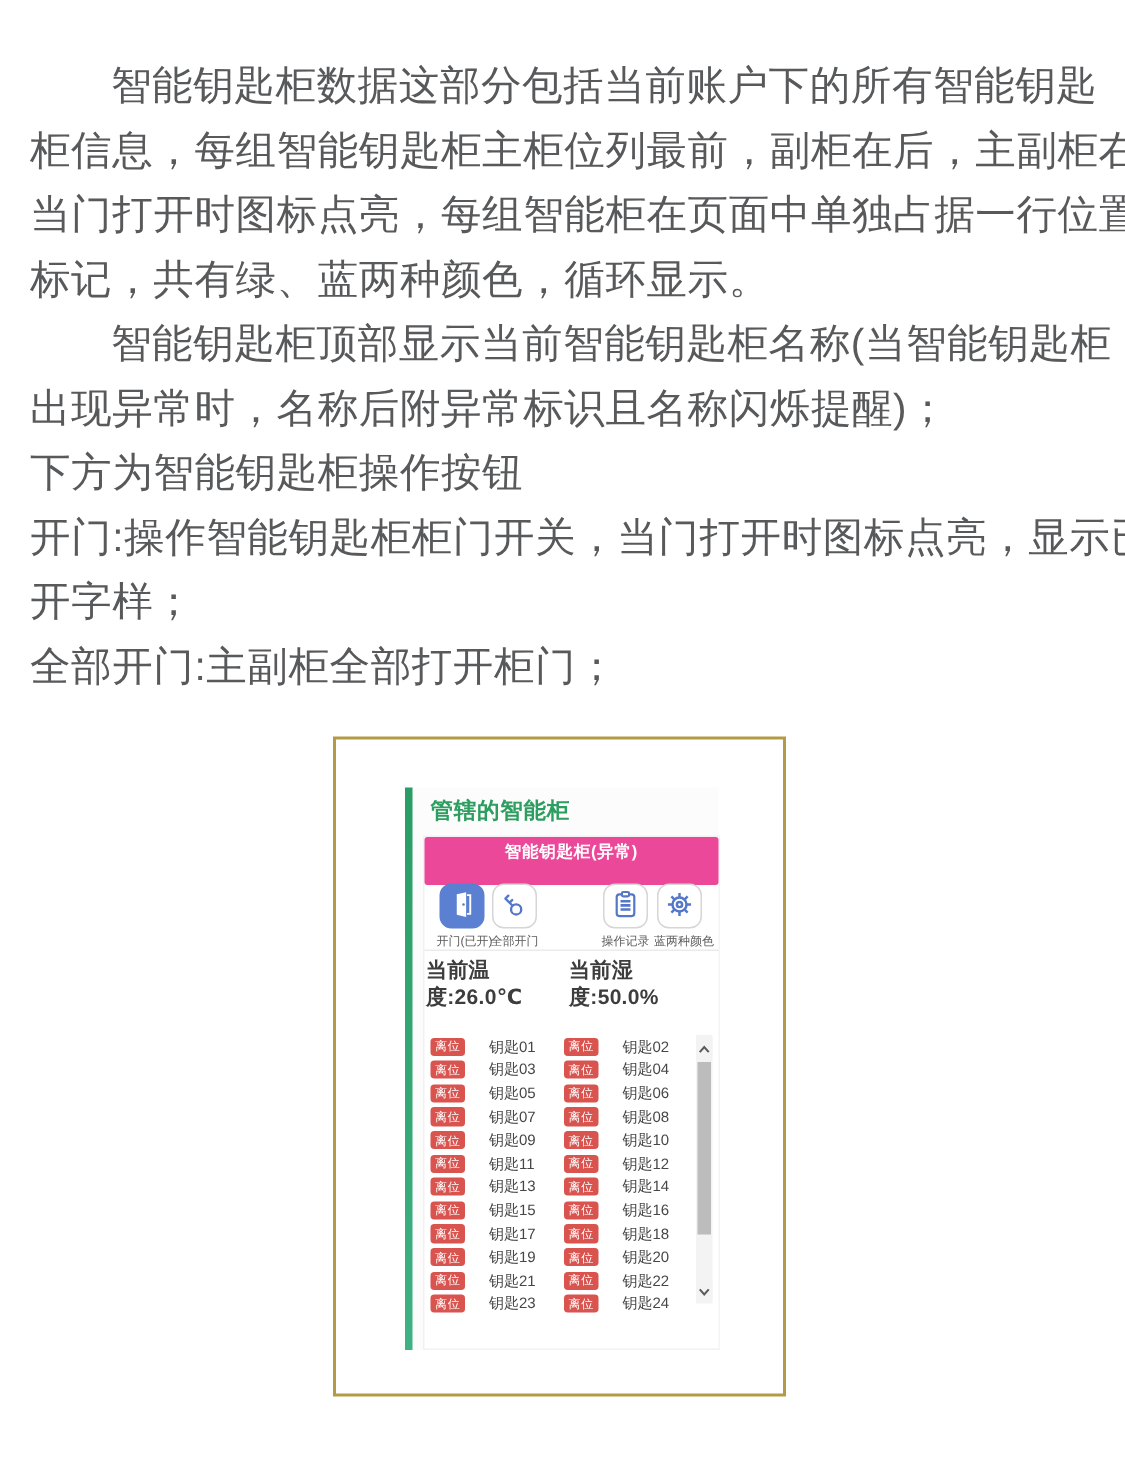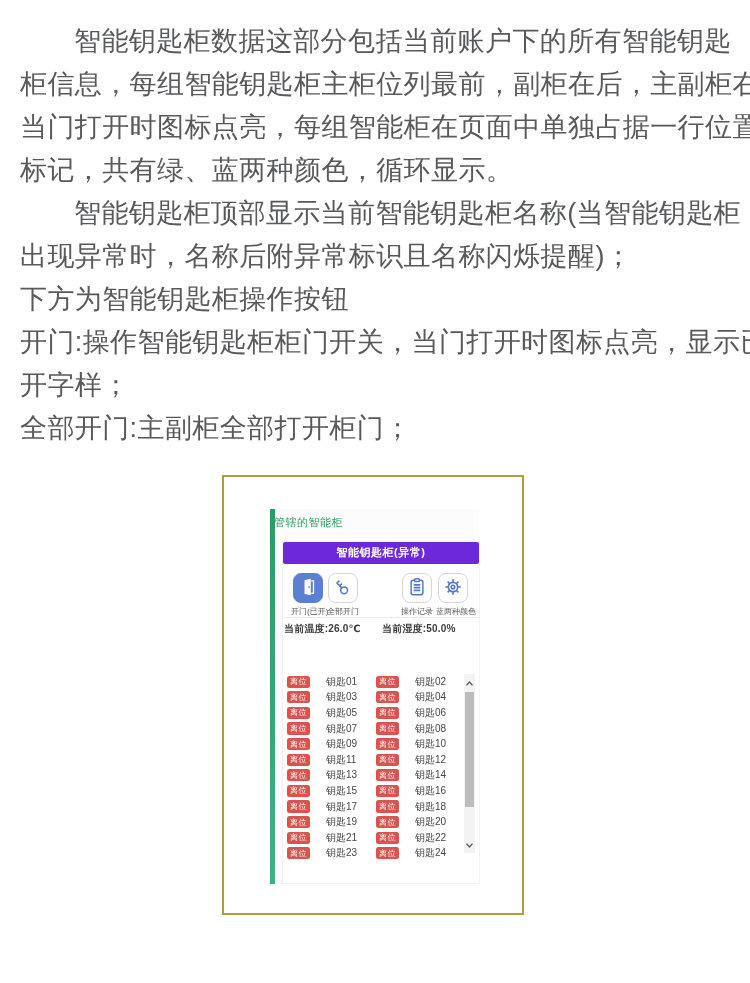--- a/index.html
+++ b/index.html
@@ -2,67 +2,67 @@
 <html><head>
 <meta charset="utf-8">
 <style>
   html,body{margin:0;padding:0;}
   body{
     width:750px;height:983px;background:#ffffff;overflow:hidden;
     font-family:"Liberation Sans","DejaVu Sans",sans-serif;
     -webkit-font-smoothing:antialiased;
   }
   
-  .doc{padding:20px 16px 0 20px;}
+  .doc{padding:36px 16px 0 20px;}
   .doc-line{
     font-size:27px;line-height:43px;color:#58595b;letter-spacing:0.4px;
     white-space:nowrap;font-weight:400;
   }
   .doc-line.indent{text-indent:54px;}
   
   .figure-frame{
     position:relative;margin:25px 0 0 222px;width:302px;height:440px;
     border:2px solid #b39b45;background:#ffffff;box-sizing:border-box;
   }
   .app{
     position:absolute;left:46px;top:32px;width:209px;height:375px;
     background:#fcfcfc;
   }
   .accent-strip{
     position:absolute;left:0;top:0;width:5px;height:100%;
     background:linear-gradient(180deg,#2a9d66,#3fb184);
   }
   .app-title{
-    position:absolute;left:4px;top:6px;font-size:11px;font-weight:400;
+    position:absolute;left:17px;top:6px;font-size:15px;font-weight:700;
     color:#2e9e60;letter-spacing:0.5px;white-space:nowrap;
   }
   .cabinet-card{
     position:absolute;left:13px;top:33px;width:196px;height:341px;
     background:#ffffff;box-shadow:0 0 0 1px rgba(0,0,0,0.045);
   }
   .cabinet-header{
-    height:22px;line-height:21px;background:#6d28d9;border-radius:2px;
+    height:32px;line-height:21px;background:#ec4899;border-radius:2px;
     color:#ffffff;font-size:11px;font-weight:700;text-align:center;
     letter-spacing:0.5px;white-space:nowrap;
   }
   .tool{position:absolute;top:31px;width:34px;text-align:center;}
   .tool .ibtn{
     width:30px;height:30px;border-radius:8px;box-sizing:border-box;
     display:flex;align-items:center;justify-content:center;margin:0 auto;
     background:#ffffff;border:1px solid #d6d6d6;cursor:pointer;padding:0;
   }
   .tool .ibtn.active{background:#5b80d2;border-color:#5b80d2;}
   .tool .ilabel{
     font-size:8px;color:#5a5a5a;margin-top:3px;white-space:nowrap;
     transform:translateX(0);display:block;
   }
   .divider{position:absolute;top:75px;left:0;right:0;border-top:1px solid #ebebeb;}
   .env{
     position:absolute;top:80px;left:1px;right:0;display:flex;
-    font-size:10px;color:#3d3d3d;font-weight:700;letter-spacing:0.2px;
+    font-size:14px;color:#3d3d3d;font-weight:700;letter-spacing:0.2px;
   }
   .env .temp{width:98px;}
   .keys-area{position:absolute;top:132px;left:4px;display:flex;}
   .keys-grid{
     display:grid;grid-template-columns:89px 85px;grid-auto-rows:15.6px;
     font-size:10px;color:#464646;align-items:center;
   }
   .key-item{display:flex;align-items:center;height:15.6px;cursor:default;}
   .key-badge{
     display:inline-block;background:#d9534f;color:#ffffff;font-size:8px;

